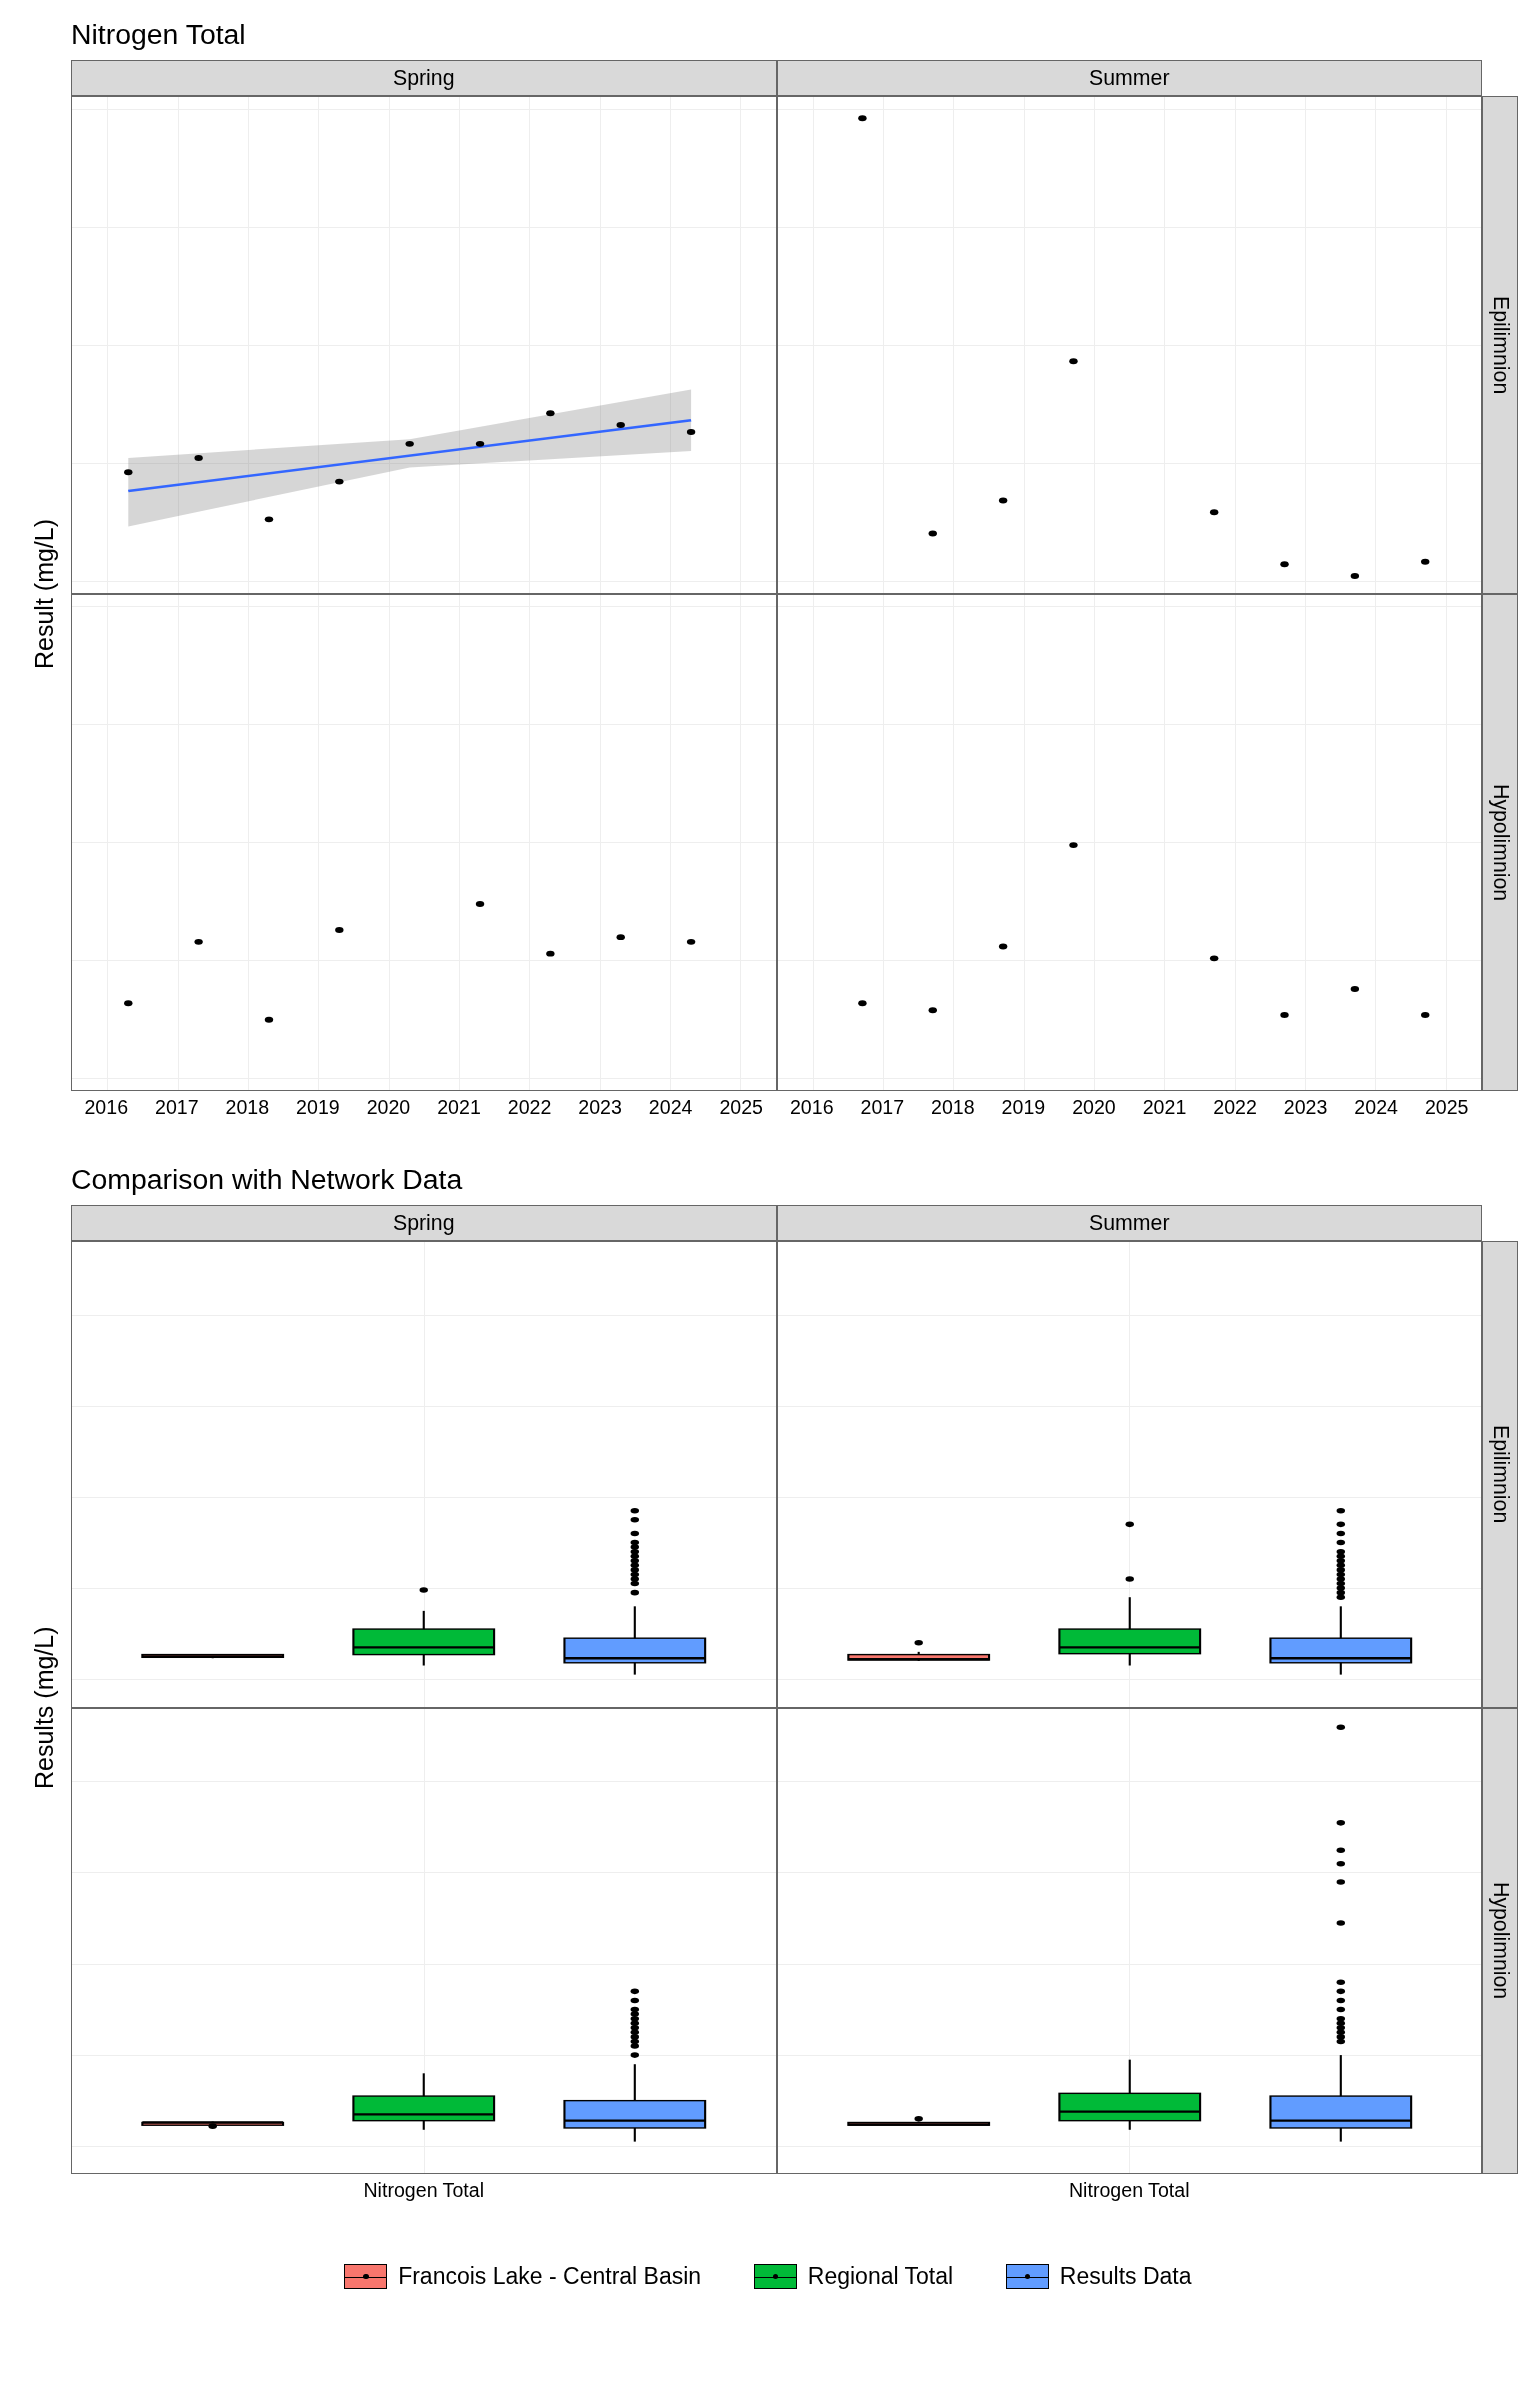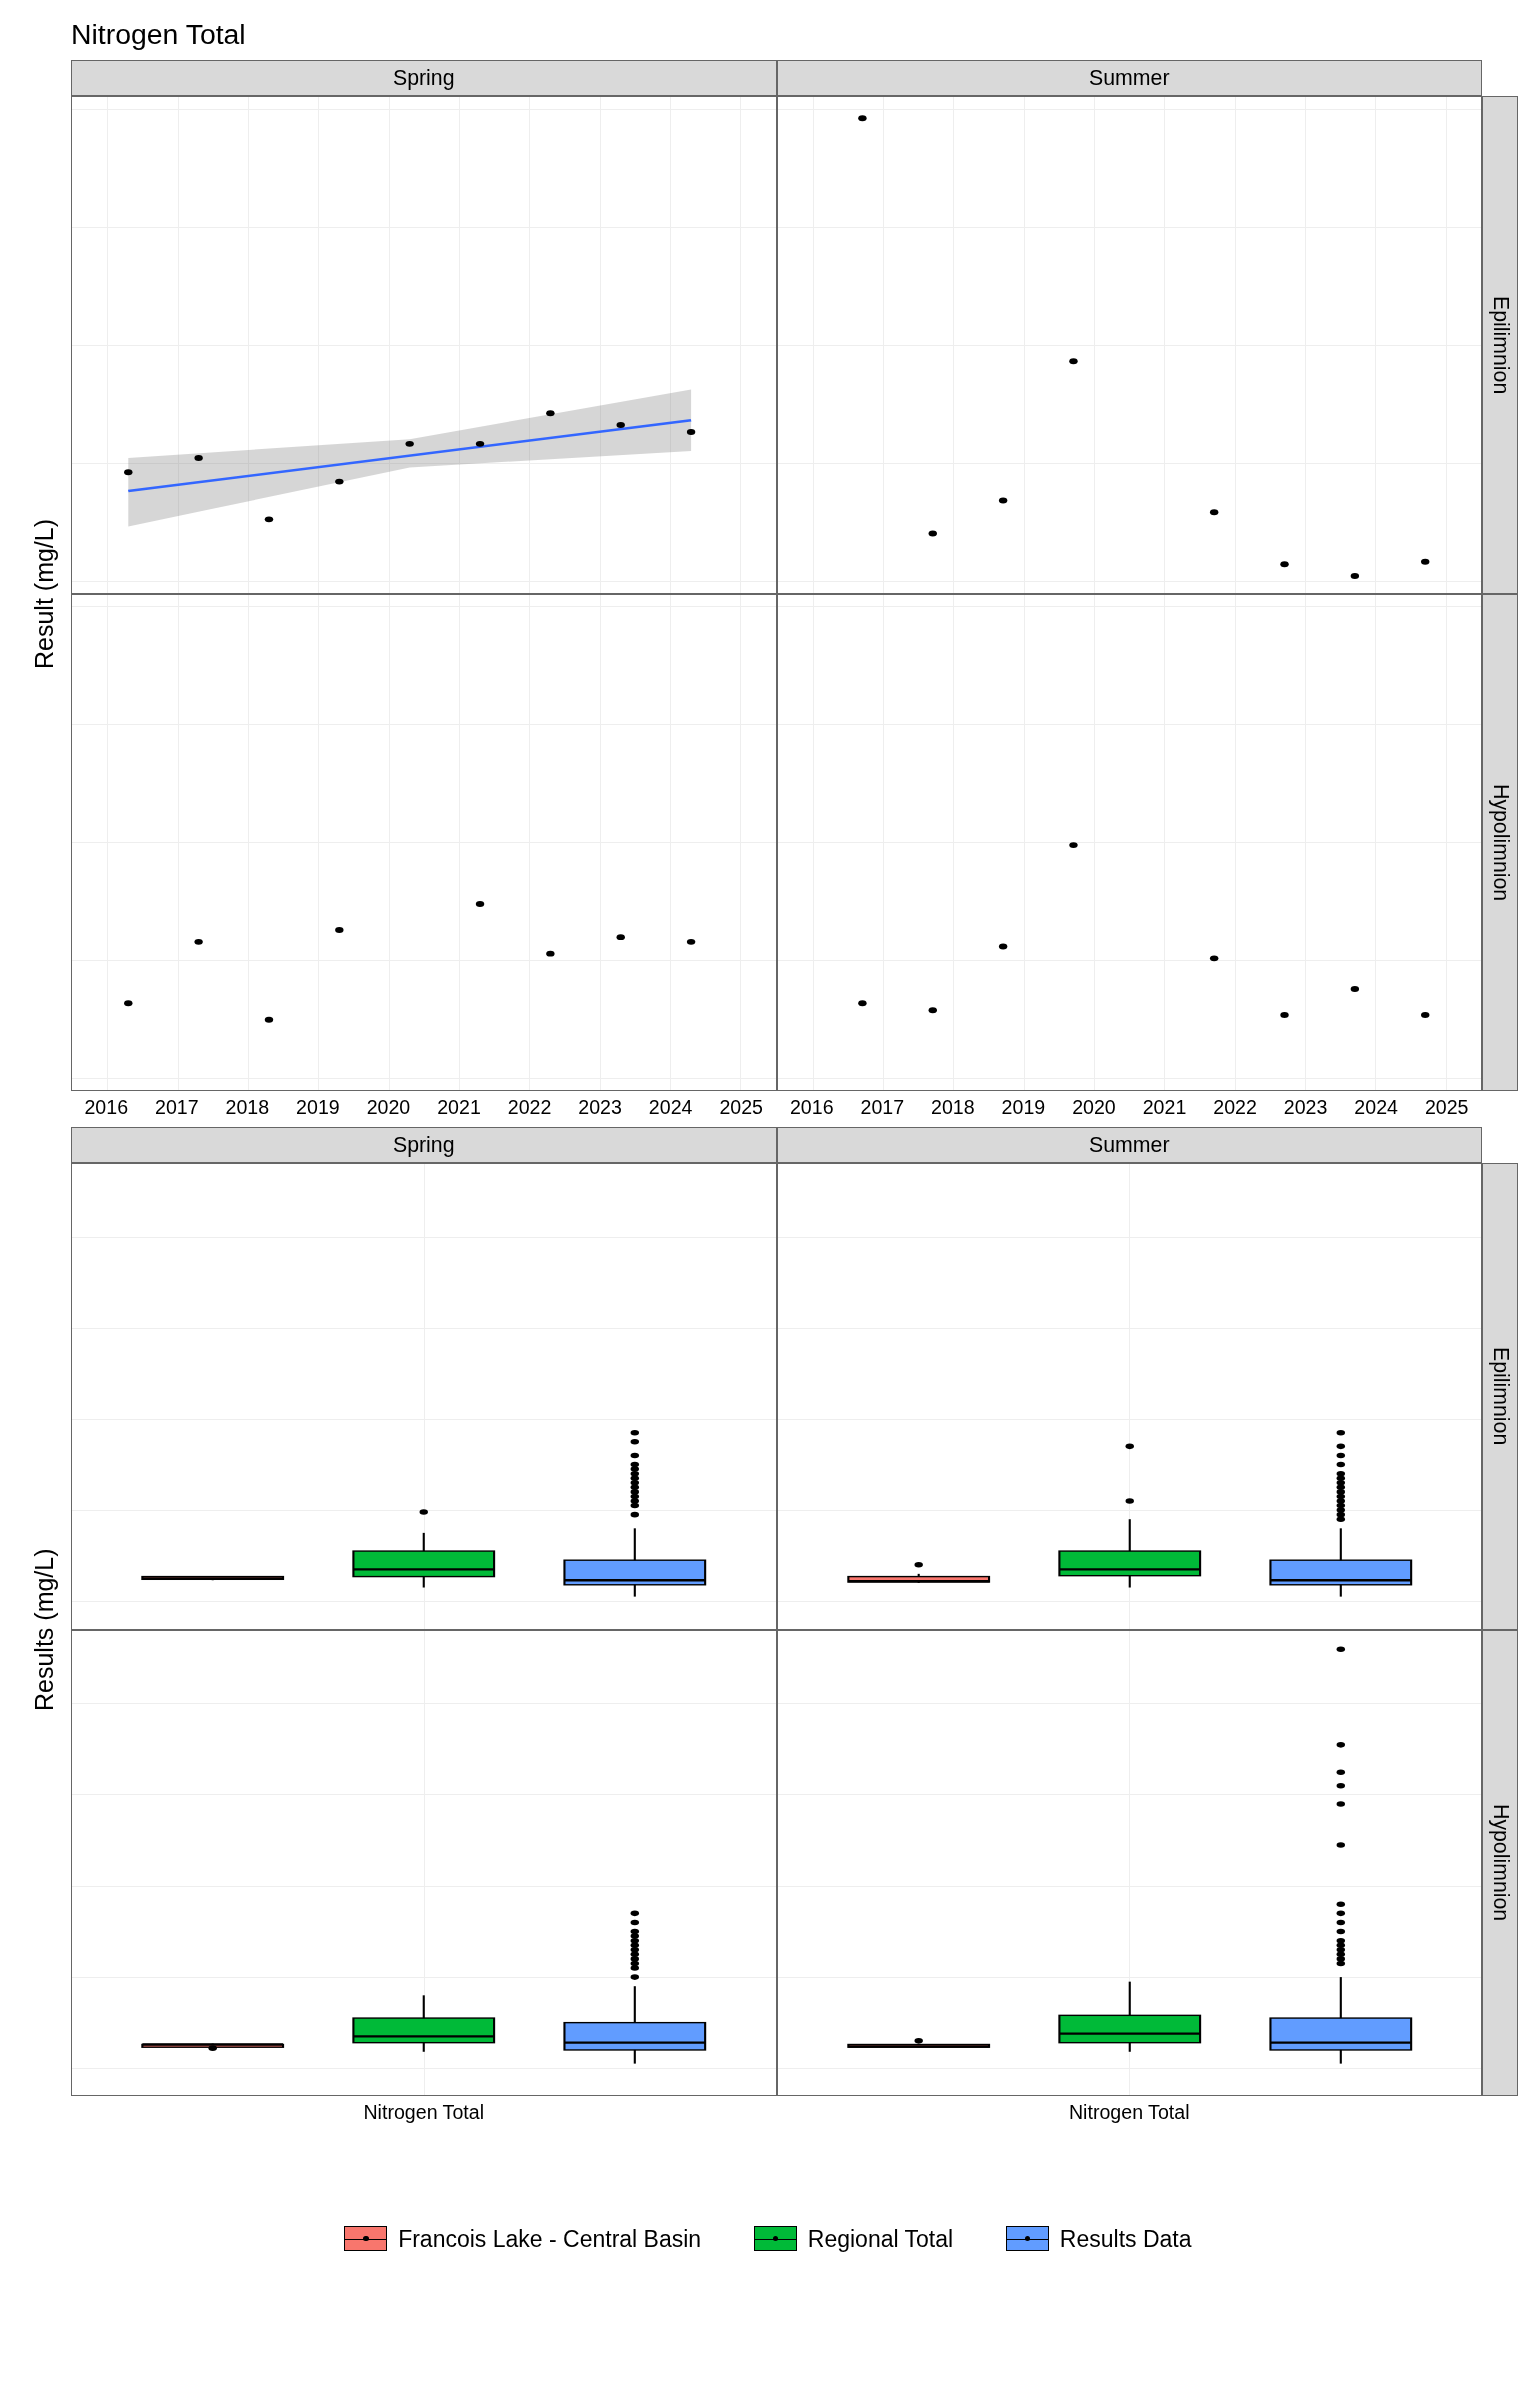--- a/index.html
+++ b/index.html
@@ -84,23 +84,22 @@
   }
   .legend {
     display: flex;
     justify-content: center;
     gap: 53px;
     margin-top: 36px;
     font-size: 23px;
   }
   .legend-item {
     display: flex;
-    align-items: flex-start;
+    align-items: center;
     gap: 10.7px;
-    margin-top: 41px;
   }
   .legend-key {
     width: 41px;
     height: 23px;
     border: 1.8px solid #000;
     position: relative;
     display: flex;
     align-items: center;
     justify-content: center;
   }
@@ -266,20 +265,21 @@
         <span>2019</span>
         <span>2020</span>
         <span>2021</span>
         <span>2022</span>
         <span>2023</span>
         <span>2024</span>
         <span>2025</span>
       </div>
   </div>
 
+  <h2 class="fig-title" style="margin-top:36px">Comparison with Network Data</h2>
   <div class="facet-grid box-grid">
     <div class="spacer-corner" style="grid-row:1"></div>
     <div class="strip strip-top" style="grid-column:2">Spring</div>
     <div class="strip strip-top" style="grid-column:3">Summer</div>
     <div style="grid-column:4;grid-row:1"></div>
 
     <div class="ylabel">Results (mg/L)</div>
 
     <div class="panel" id="bp-0" style="grid-column:2;grid-row:2">
         <div class="grid-line-h" style="top: 94.1176%;"></div>

